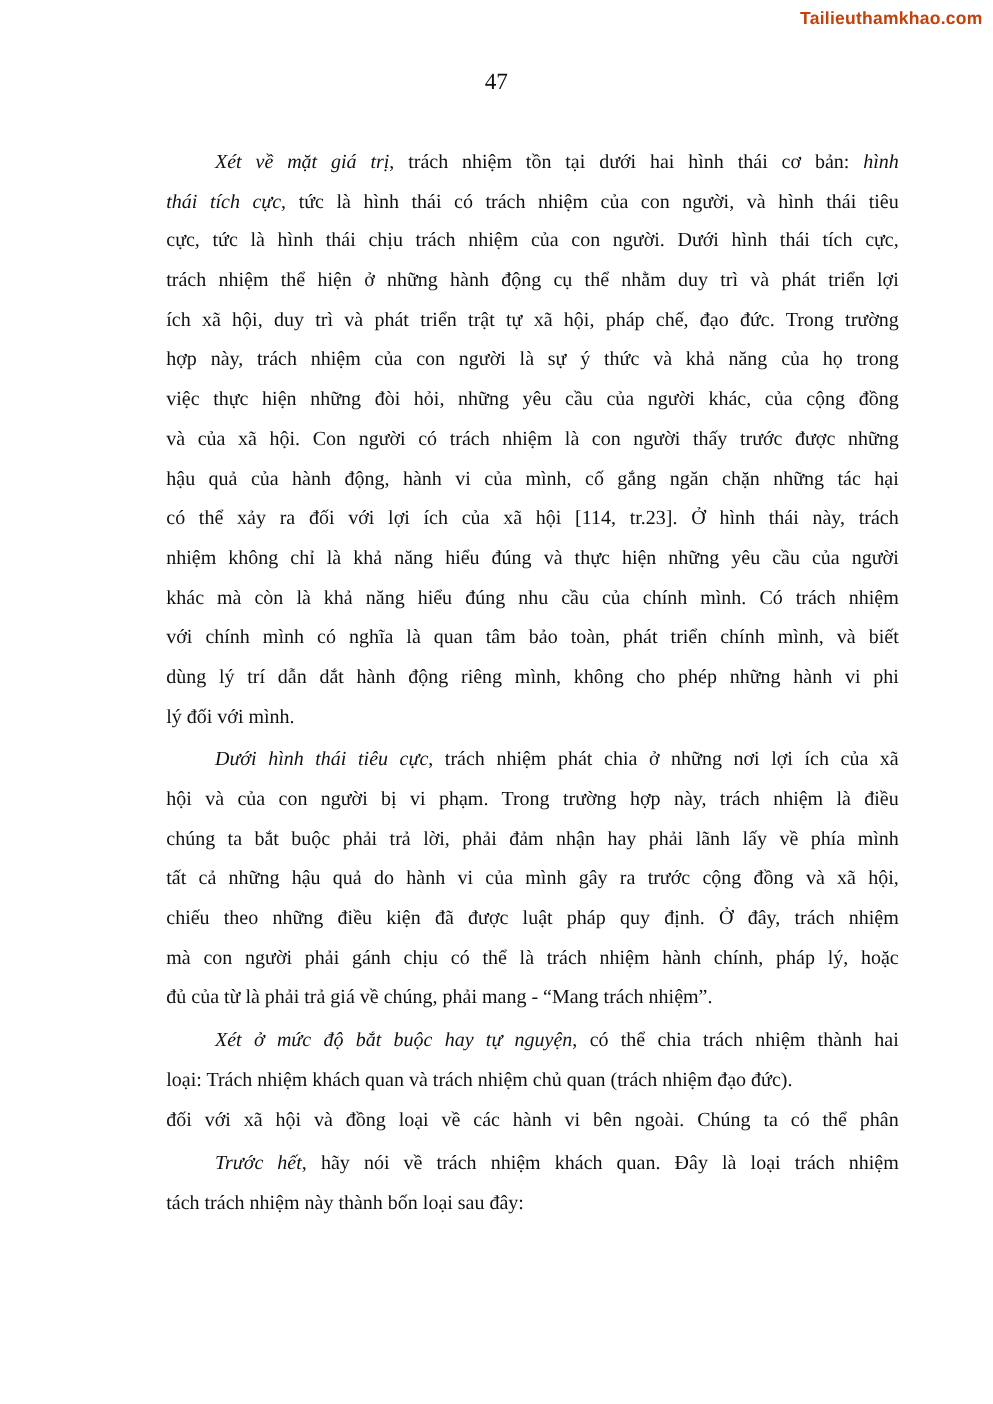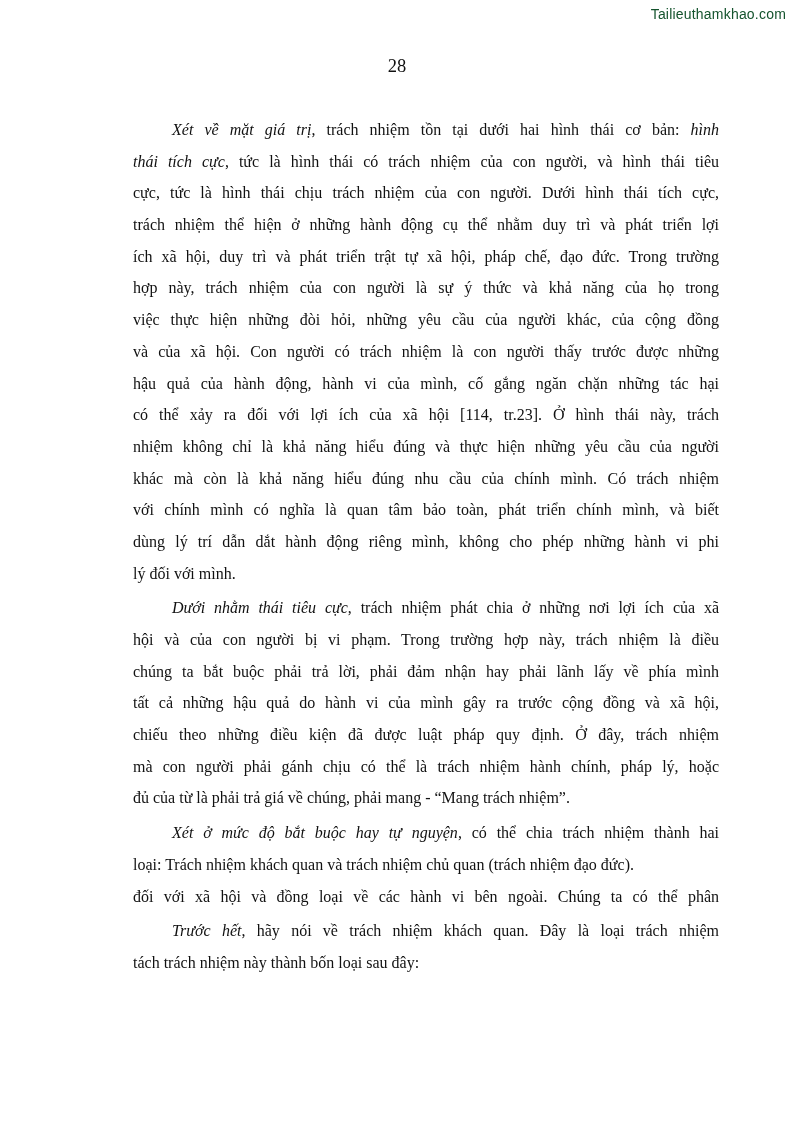--- a/index.html
+++ b/index.html
@@ -1,35 +1,35 @@
 <!DOCTYPE html>
 <html><head>
 <meta charset="utf-8">
 <style>
   html, body { margin: 0; padding: 0; background: #ffffff; }
   body { width: 794px; height: 1123px; position: relative; overflow: hidden;
          font-family: "Liberation Serif", "DejaVu Serif", serif; color: #111; }
   .watermark { position: absolute; top: 6px; right: 8px; font-family: "Liberation Sans", "DejaVu Sans", sans-serif;
-               font-size: 14px; color: #14532d; letter-spacing: 0.2px; }
+               font-size: 14px; color: #c2410c; letter-spacing: 0.2px; font-weight: bold; }
   .page-number { position: absolute; top: 56px; left: 0; width: 794px; text-align: center; font-size: 18.5px; }
   .body-text { position: absolute; left: 133px; top: 114px; width: 586px; }
   .line { display: block; height: 31.7px; line-height: 31.7px; font-size: 16px;
           text-align: justify; text-align-last: justify; white-space: nowrap; }
   .line.last { text-align-last: left; }
   .line.indent { padding-left: 39px; }
   .line.gap { margin-top: 3px; }
   .justify-wrap { display: block; text-align: justify; text-align-last: justify; white-space: normal; }
   .line.last .justify-wrap { text-align-last: left; }
   i { font-style: italic; }
 </style>
 </head>
 <body>
 
 <div class="watermark">Tailieuthamkhao.com</div>
-<div class="page-number">28</div>
+<div class="page-number">47</div>
 
 <div class="body-text" id="body-text">
     <div>
       <div class="line indent">
         <span class="justify-wrap"><i>Xét về mặt giá trị</i><span>, trách nhiệm tồn tại dưới hai hình thái cơ bản: </span><i>hình</i></span>
       </div>
       <div class="line">
         <span class="justify-wrap"><i>thái tích cực</i><span>, tức là hình thái có trách nhiệm của con người, và hình thái tiêu</span></span>
       </div>
       <div class="line">
@@ -67,21 +67,21 @@
       </div>
       <div class="line">
         <span class="justify-wrap"><span>dùng lý trí dẫn dắt hành động riêng mình, không cho phép những hành vi phi</span></span>
       </div>
       <div class="line last">
         <span class="justify-wrap"><span>lý đối với mình.</span></span>
       </div>
     </div>
     <div>
       <div class="line indent gap">
-        <span class="justify-wrap"><i>Dưới nhằm thái tiêu cực</i><span>, trách nhiệm phát chia ở những nơi lợi ích của xã</span></span>
+        <span class="justify-wrap"><i>Dưới hình thái tiêu cực</i><span>, trách nhiệm phát chia ở những nơi lợi ích của xã</span></span>
       </div>
       <div class="line">
         <span class="justify-wrap"><span>hội và của con người bị vi phạm. Trong trường hợp này, trách nhiệm là điều</span></span>
       </div>
       <div class="line">
         <span class="justify-wrap"><span>chúng ta bắt buộc phải trả lời, phải đảm nhận hay phải lãnh lấy về phía mình</span></span>
       </div>
       <div class="line">
         <span class="justify-wrap"><span>tất cả những hậu quả do hành vi của mình gây ra trước cộng đồng và xã hội,</span></span>
       </div>

